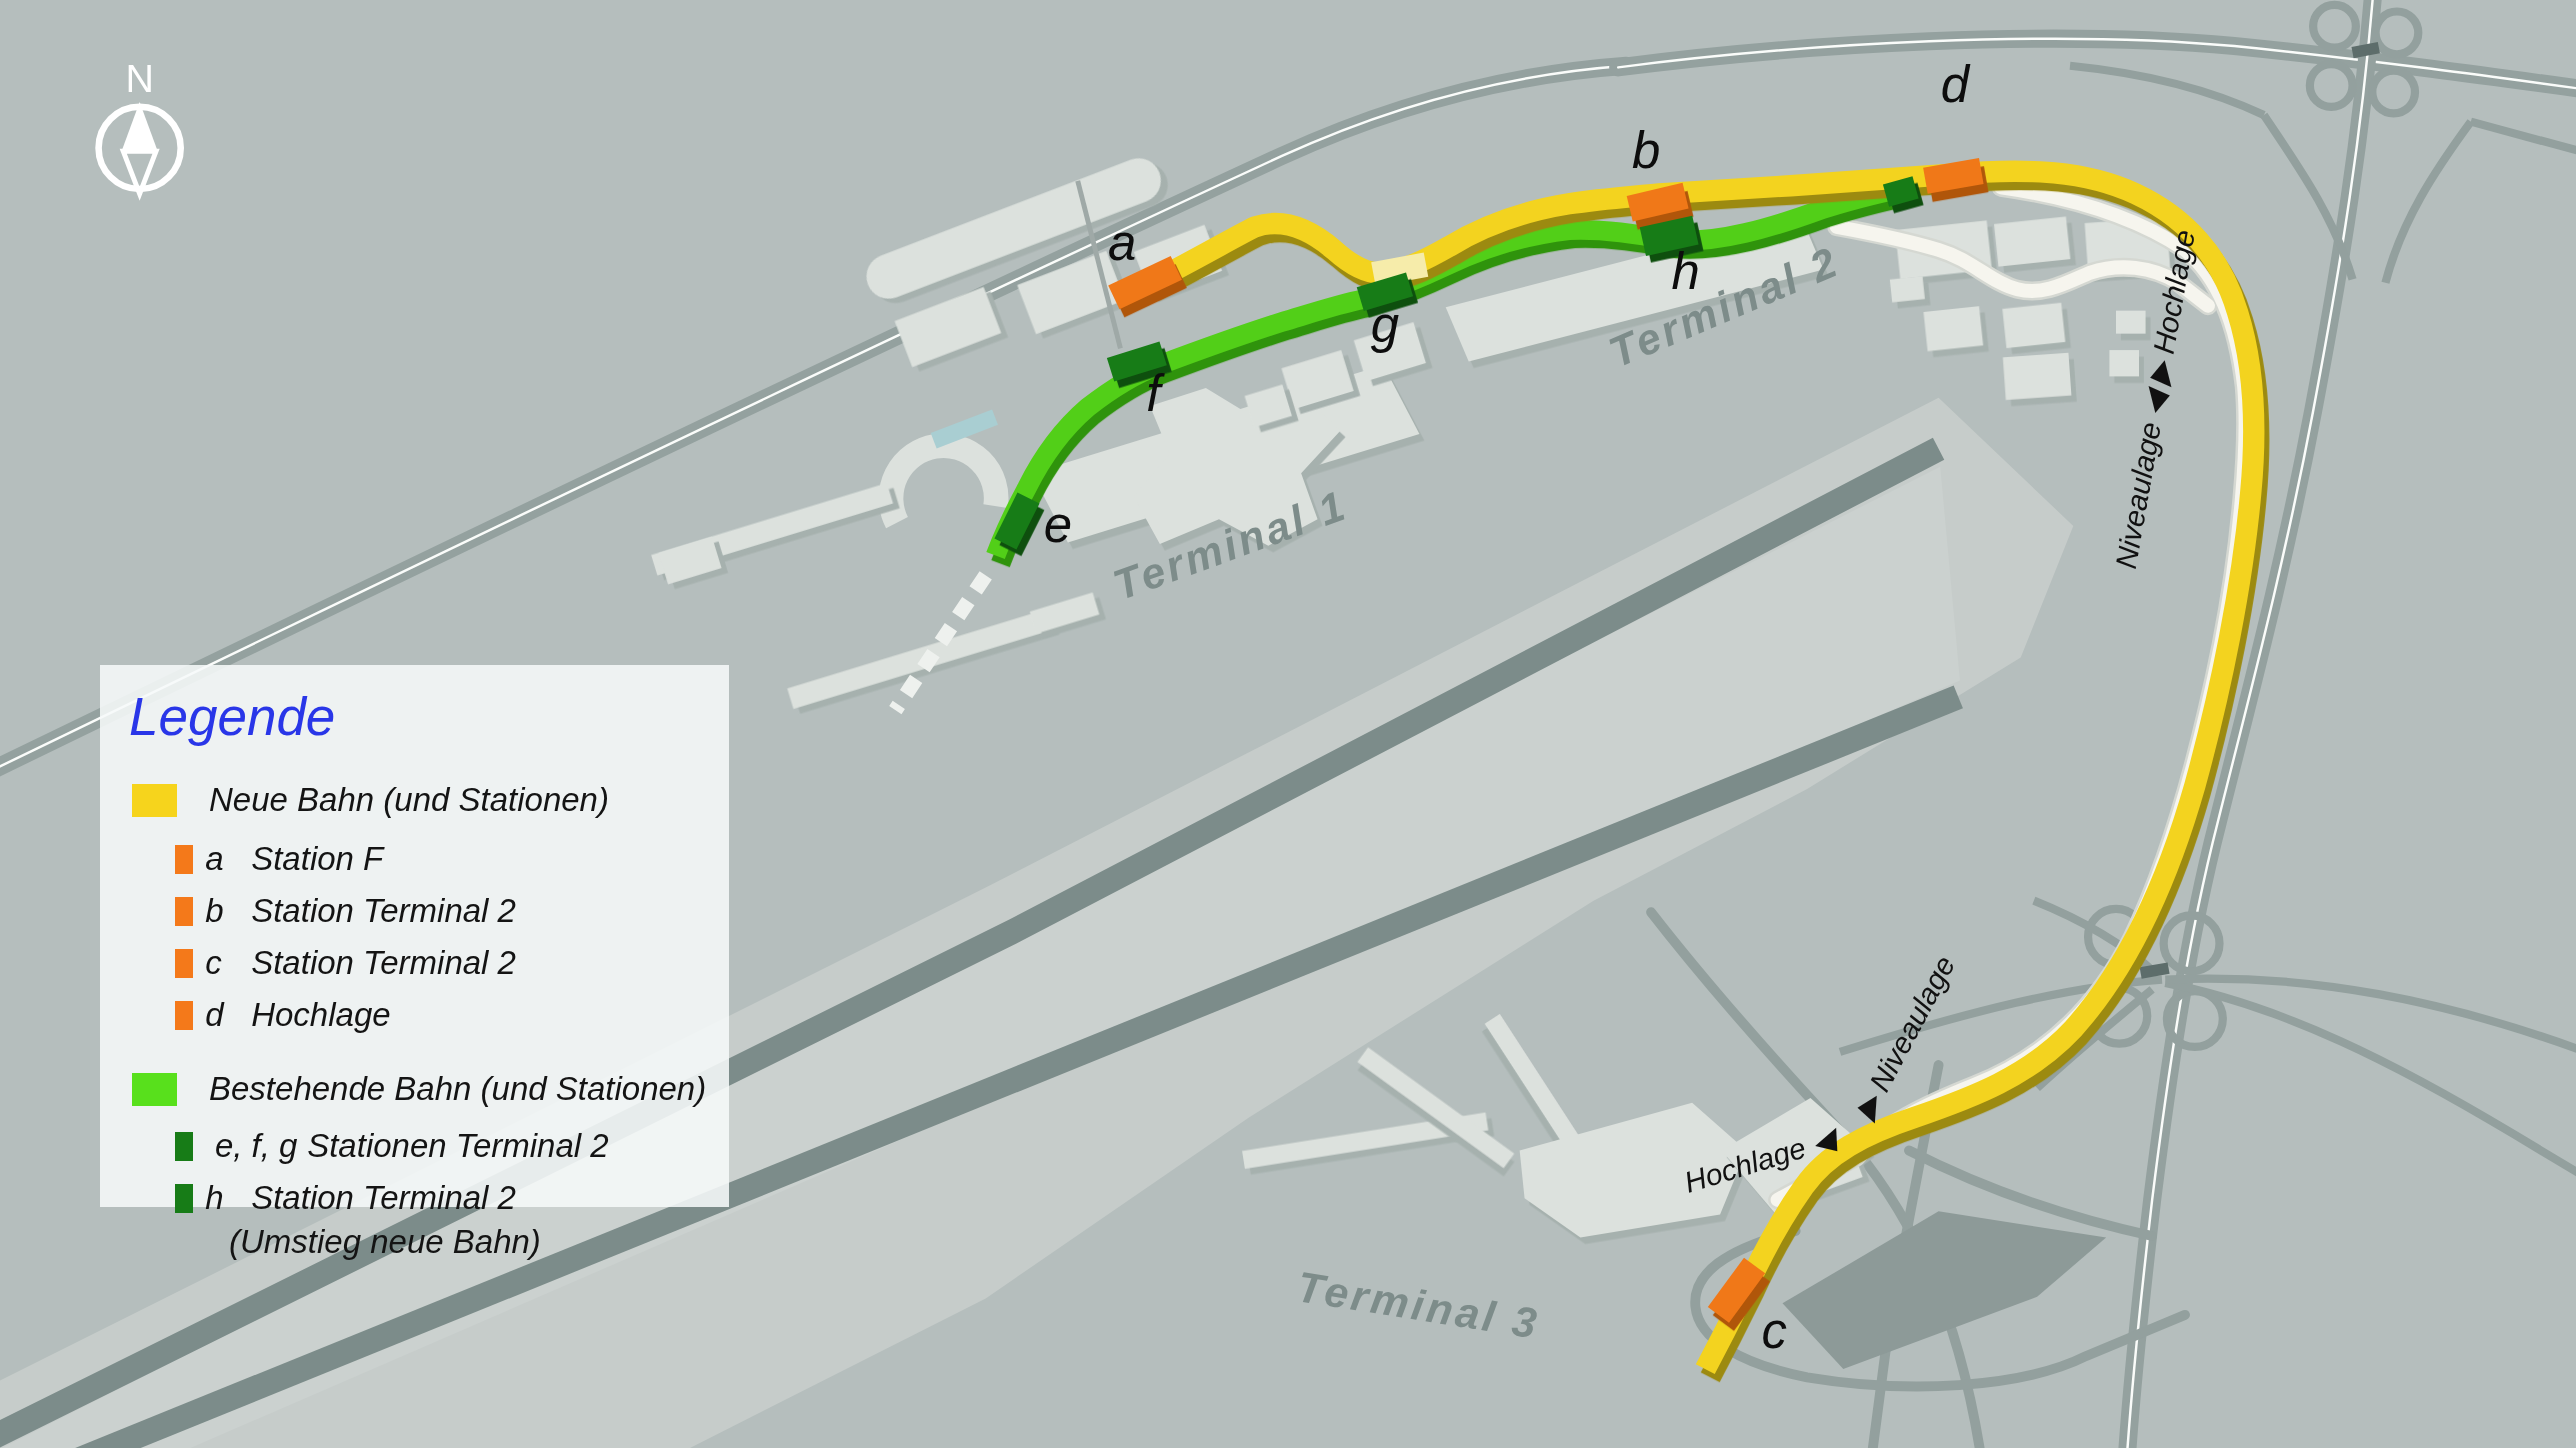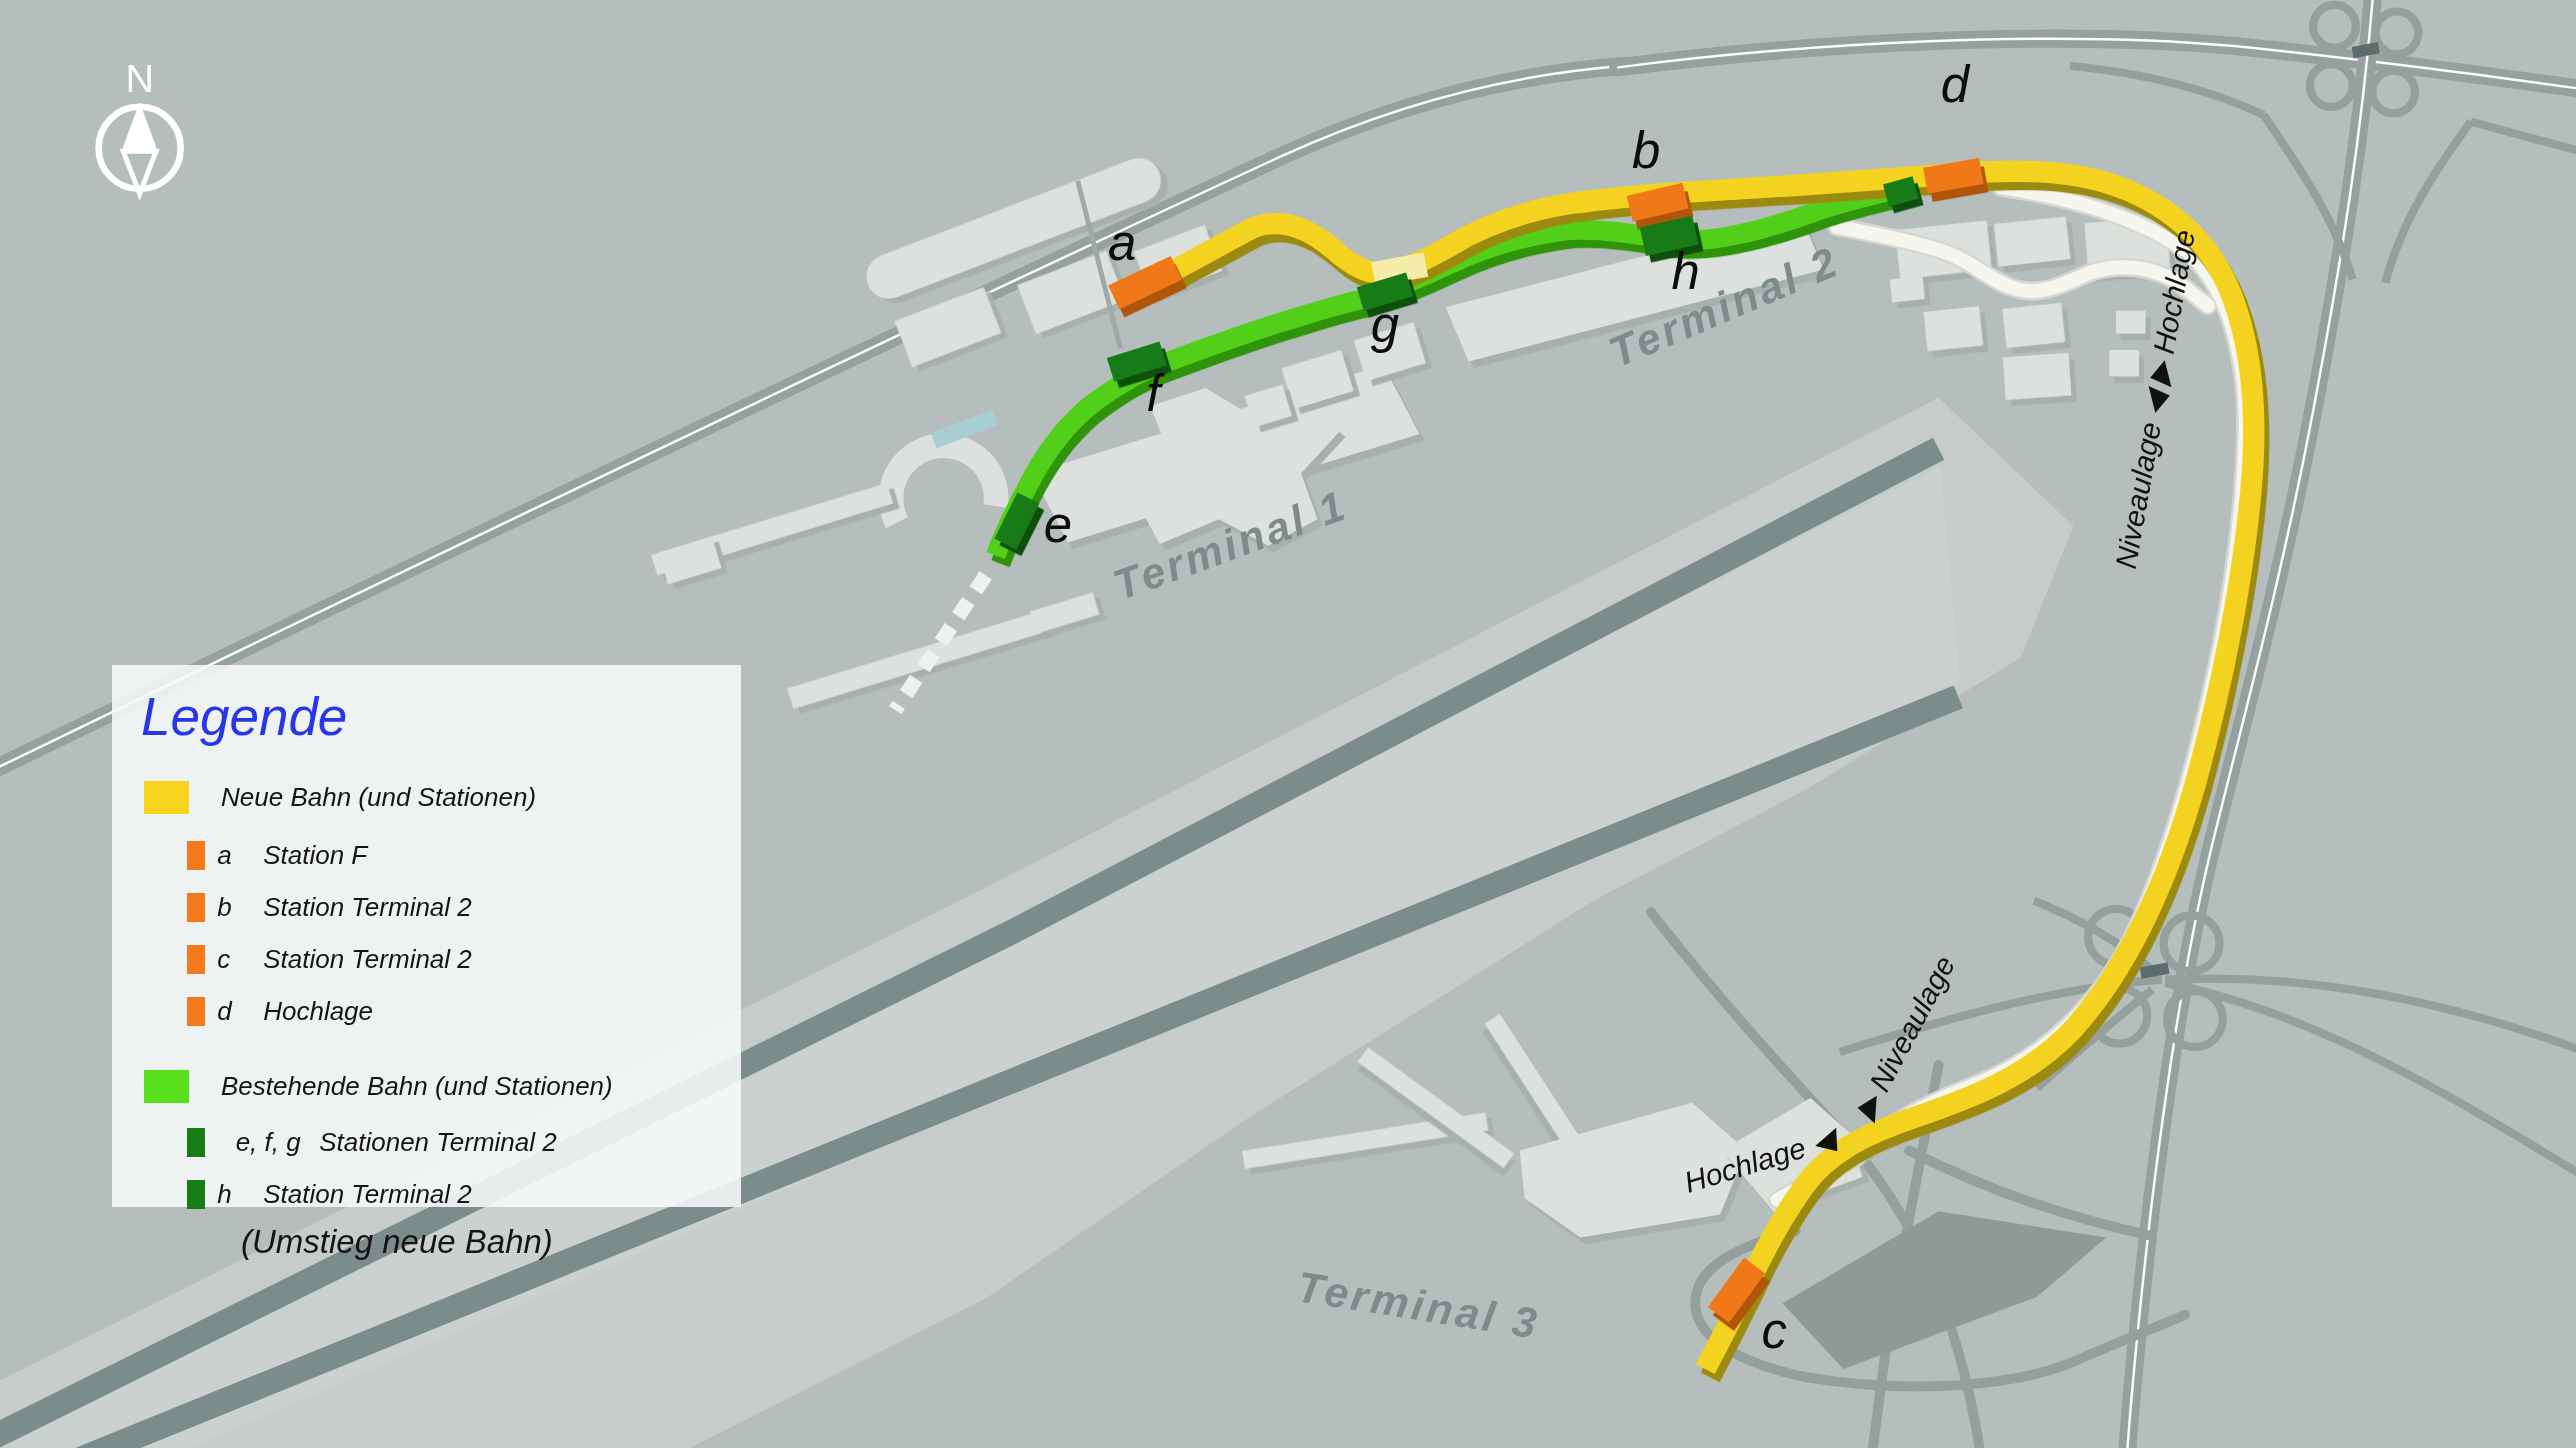--- a/index.html
+++ b/index.html
@@ -18,24 +18,24 @@
   .hwy{stroke:#94a19f;fill:none;stroke-linecap:round;}
   .hwy-line{stroke:#fafcfa;fill:none;stroke-width:1.5;stroke-linecap:round;}
   .road-s{stroke:#93a09e;fill:none;stroke-width:6;stroke-linecap:round;}
   .white-road-under{stroke:#d5d8d2;fill:none;stroke-width:11.5;stroke-linecap:round;stroke-linejoin:round;}
   .white-road{stroke:#f6f5ee;fill:none;stroke-width:8.5;stroke-linecap:round;stroke-linejoin:round;}
   .maplbl{font-weight:bold;font-style:italic;fill:#7d8c8a;font-size:26px;letter-spacing:2px;}
   .stlbl{font-style:italic;fill:#0d0d0d;font-size:31px;}
   .elev{font-style:italic;fill:#111;font-size:18px;}
 
   
-  .legend{position:absolute;left:112px;top:665px;width:629px;height:542px;
+  .legend{position:absolute;left:100px;top:665px;width:629px;height:542px;
           background:rgba(246,249,249,0.88);font-style:italic;color:#141414;}
   .legend .title{position:absolute;left:29px;top:21px;font-size:53px;color:#2936e8;}
-  .lrow{position:absolute;display:flex;align-items:center;font-size:26px;padding-left:8px;}
+  .lrow{position:absolute;display:flex;align-items:center;font-size:33px;padding-left:8px;}
   .lrow .sw-big{width:45px;height:33px;margin-right:32px;}
   .lrow .sw-sm{width:17.5px;height:29px;margin-right:12.7px;}
   .lrow .key{min-width:46px;}
   .lrow .key-wide{min-width:102px;}
   .sw-yellow{background:#f6d41c;}
   .sw-orange{background:#f4791a;}
   .sw-lgreen{background:#58e01c;}
   .sw-dgreen{background:#177c17;}
   .lrow2{position:absolute;font-size:33px;}
 </style>

